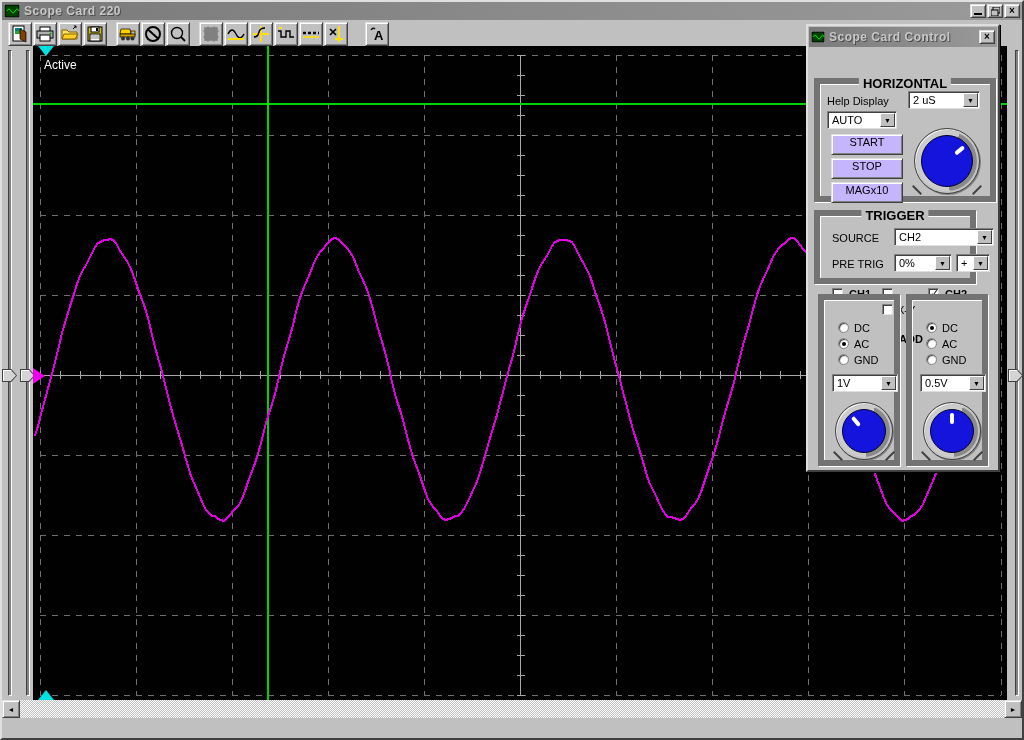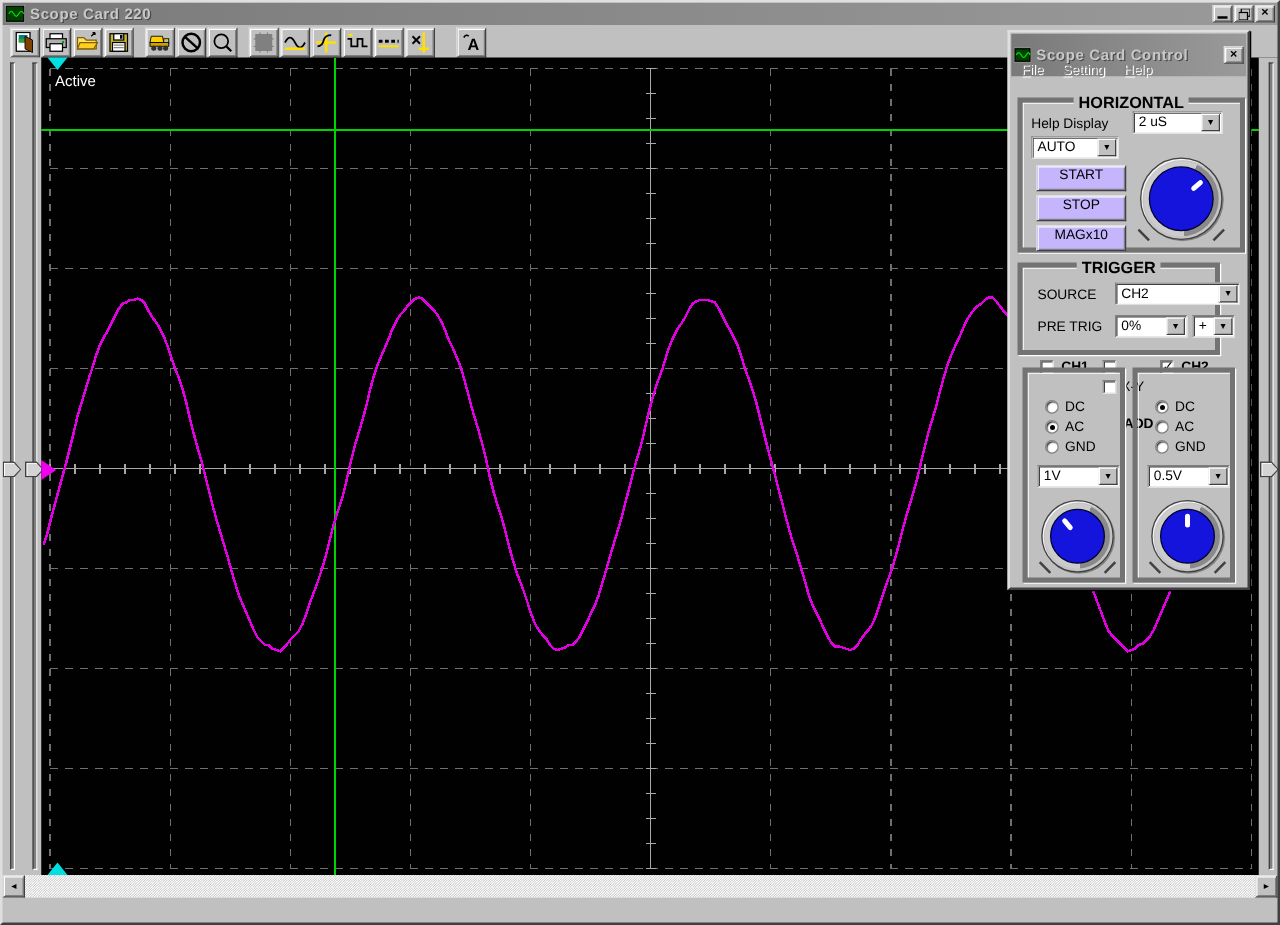--- a/index.html
+++ b/index.html
@@ -47,26 +47,26 @@
   #hscroll { position:absolute; left:2px; right:2px; top:700px; height:18px; background-color:#fff; background-image:linear-gradient(45deg,#c0c0c0 25%,transparent 25%,transparent 75%,#c0c0c0 75%),linear-gradient(45deg,#c0c0c0 25%,transparent 25%,transparent 75%,#c0c0c0 75%); background-size:2px 2px; background-position:0 0,1px 1px; }
   .scr-btn { position:absolute; top:0; width:18px; height:18px; display:flex; align-items:center; justify-content:center; font-size:7px; color:#000; }
 
   
   #statusbar { position:absolute; left:2px; right:2px; bottom:2px; height:20px; background:#c0c0c0; border-top:1px solid #fff; }
   .st-panel { position:absolute; top:3px; height:16px; background:#c0c0c0; border:1px solid; border-color:#808080 #fff #fff #808080; text-align:center; line-height:14px; font-size:11px; }
   .st-seg { position:absolute; top:3px; height:16px; width:9px; background:#c0c0c0; border:1px solid; border-color:#808080 #fff #fff #808080; }
 
   
   #cpanel { position:absolute; left:806px; top:24px; width:194px; height:448px; background:#c0c0c0; border:2px solid; border-color:#dfdfdf #404040 #404040 #dfdfdf; box-shadow:1px 1px 0 #000; z-index:40; }
-  #cpanel .titlebar { left:1px; top:1px; right:1px; height:34px;justify-content:space-between; }
+  #cpanel .titlebar { left:1px; top:1px; right:1px; height:20px;justify-content:space-between; }
   #cpanel .menu { position:absolute; left:2px; top:21px; right:2px; height:18px; display:flex; align-items:center; padding-left:7px; }
   .menu-item { display:inline-block; margin-right:15px; color:#808080; text-shadow:1px 1px 0 #fff; font-size:11px; }
   .menu-item::first-letter { text-decoration:underline; }
 
-  .group { position:absolute; border:4px solid #737373; box-shadow:inset 1px 1px 0 #fff, 1px 1px 0 #fff; }
+  .group { position:absolute; border:6px solid #737373; box-shadow:inset 1px 1px 0 #fff, 1px 1px 0 #fff; }
   .group > .gtitle { position:absolute; top:-8px; left:50%; transform:translateX(-50%); background:#c0c0c0; padding:0 4px; font-weight:bold; font-size:13px; white-space:nowrap; }
 
   .lbl { position:absolute; font-size:11px; white-space:nowrap; }
   .blbl { font-weight:bold; }
 
   .combo { position:absolute; height:18px; background:#fff; border:1px solid; border-color:#808080 #dfdfdf #dfdfdf #808080; box-shadow:inset 1px 1px 0 #404040, inset -1px -1px 0 #fff; }
   .combo .cv { position:absolute; left:4px; top:2px; font-size:11px; }
   .combo .cb { position:absolute; right:1px; top:1px; bottom:1px; width:15px; background:#c0c0c0; border:1px solid; border-color:#fff #404040 #404040 #fff; display:flex; align-items:center; justify-content:center; font-size:7px; color:#000; }
 
   .pbtn { position:absolute; height:21px; background:#c4b5fd; border:1px solid; border-color:#dfdfdf #404040 #404040 #dfdfdf; box-shadow:inset 1px 1px 0 #fff, inset -1px -1px 0 #808080; text-align:center; font-size:11px; line-height:15px; }
@@ -359,25 +359,20 @@
   <div id="cpanel">
     <div class="titlebar">
       <svg width="14" height="12">
           <rect x="0" y="0" width="14" height="12" fill="#c0c0c0"></rect>
           <rect x="1" y="1" width="12" height="10" fill="#004000" stroke="#000"></rect>
           <path d="M2 6 Q4 2 6 6 T10 6 T13 6" stroke="#00e000" fill="none"></path>
         </svg>
       <span class="ttl">Scope Card Control</span>
       <div class="tbtn raised x">×</div>
     </div>
-    <div class="menu">
-      <span class="menu-item">File</span>
-      <span class="menu-item">Setting</span>
-      <span class="menu-item">Help</span>
-    </div>
 
     <div class="group" style="left:6px; top:52px; width:182px; height:124px;">
       <span class="gtitle">HORIZONTAL</span>
       <span class="lbl" style="left:7px; top:11px;">Help Display</span>
       <div class="combo" style="left:88px; top:7px; width:72px;">
         <span class="cv">2 uS</span>
           <span class="cb">▼</span>
       </div>
       <div class="combo" style="left:7px; top:27px; width:70px;padding-left:32px;">
         <span class="cv">AUTO</span>

